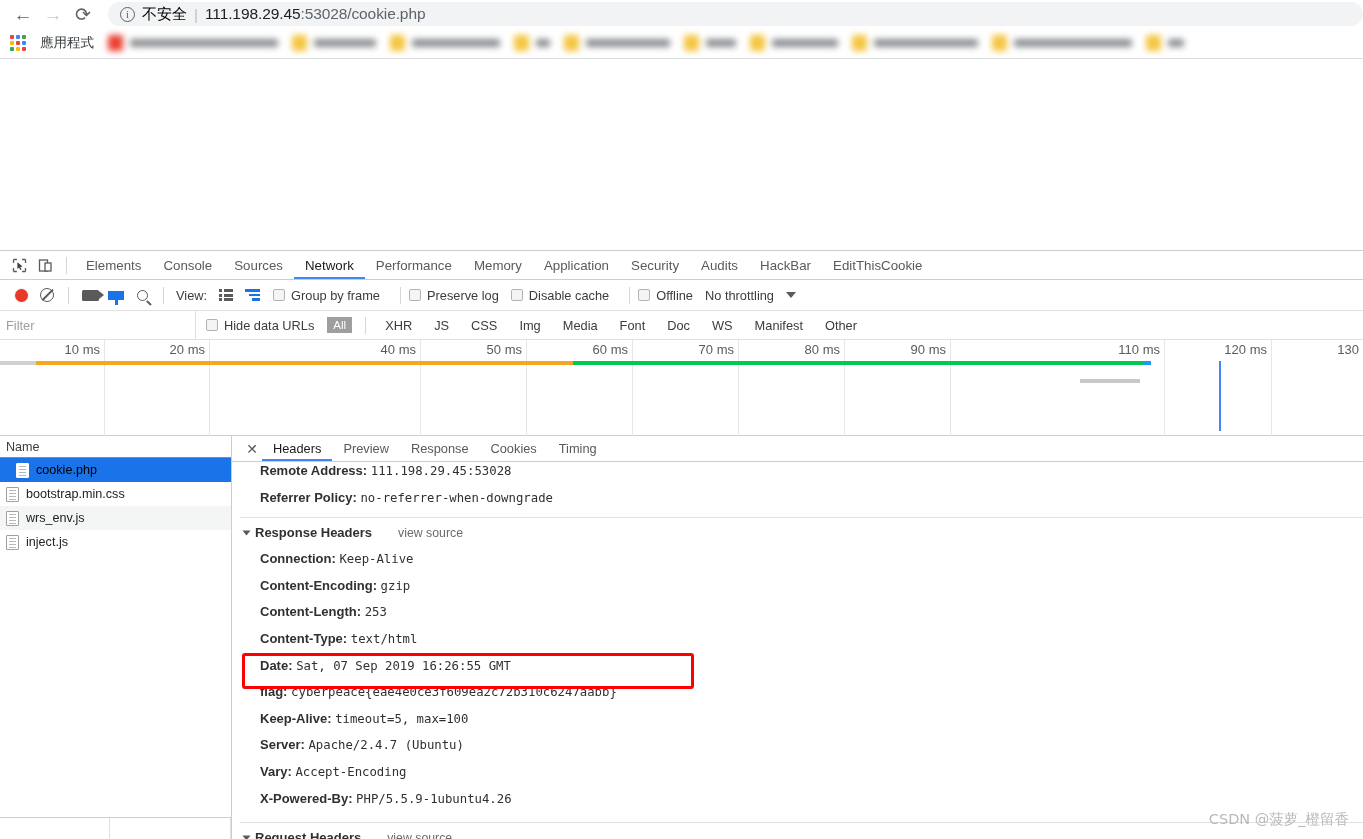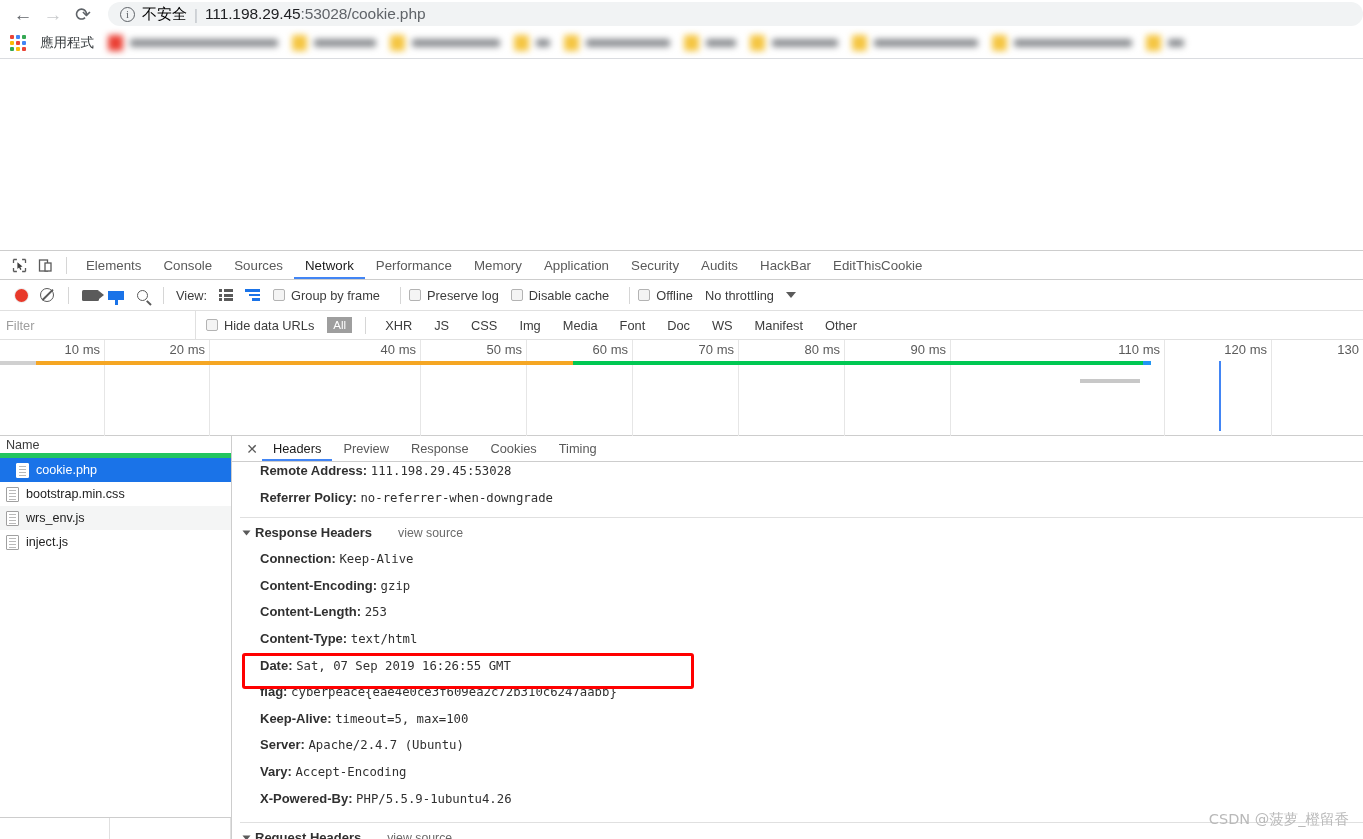--- a/index.html
+++ b/index.html
@@ -101,24 +101,24 @@
   
   .overview{height:96px;border-bottom:1px solid #cdcdcd;position:relative;background:#fff;}
   .ov-tick{position:absolute;top:0;height:96px;border-right:1px solid #e6e6e6;}
   .ov-tick span{position:absolute;right:4px;top:2px;font-size:13px;color:#5a5a5a;white-space:nowrap;}
   .bars{position:absolute;top:21px;left:0;right:0;height:5px;}
   .bar{position:absolute;height:4px;border-radius:0;}
 
   
   .dt-main{flex:1;display:flex;min-height:0;}
   .req-list{width:232px;border-right:1px solid #cdcdcd;display:flex;flex-direction:column;background:#fff;}
-  .rl-head{height:22px;border-bottom:5px solid #22c55e;display:flex;align-items:center;
+  .rl-head{height:22px;border-bottom:1px solid #22c55e;display:flex;align-items:center;
      padding-left:6px;font-size:12.6px;color:#3c3c3c;background:#fff;}
   .rl-row{height:24px;display:flex;align-items:center;padding-left:6px;font-size:12.6px;color:#222;}
-  .rl-row.sel{background:#1a73e8;color:#ffffff;padding-left:16px;}
+  .rl-row.sel{background:#1a73e8;color:#000000;padding-left:16px;}
   .rl-row.alt{background:#f4f5f5;}
   .doc-ico{width:13px;height:15px;border:1px solid #a0a0a0;background:#fff;margin-right:7px;flex:none;
      position:relative;border-radius:1px;}
   .doc-ico::after{content:"";position:absolute;left:2px;top:2px;right:2px;height:1px;background:#b9b9b9;
      box-shadow:0 3px 0 #b9b9b9, 0 6px 0 #b9b9b9, 0 9px 0 #b9b9b9;}
   .rl-row.sel .doc-ico{background:#fff;border-color:#fff;}
   .rl-fill{flex:1;}
   .rl-bottom{height:22px;border-top:1px solid #cdcdcd;display:flex;}
   .rl-bottom i{display:block;border-right:1px solid #e0e0e0;height:100%;}
 

